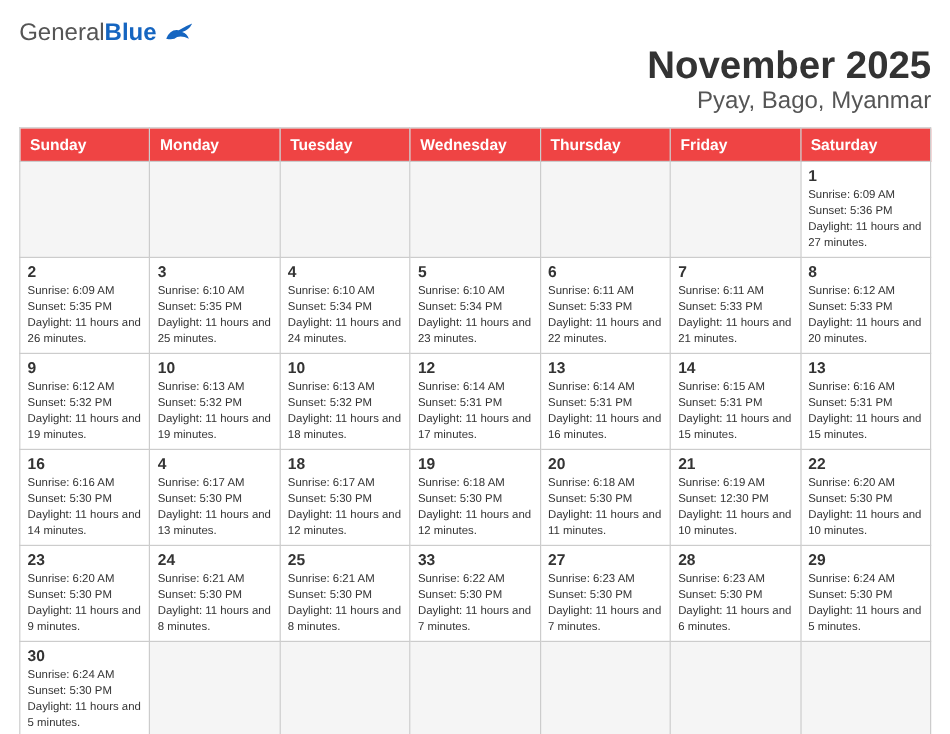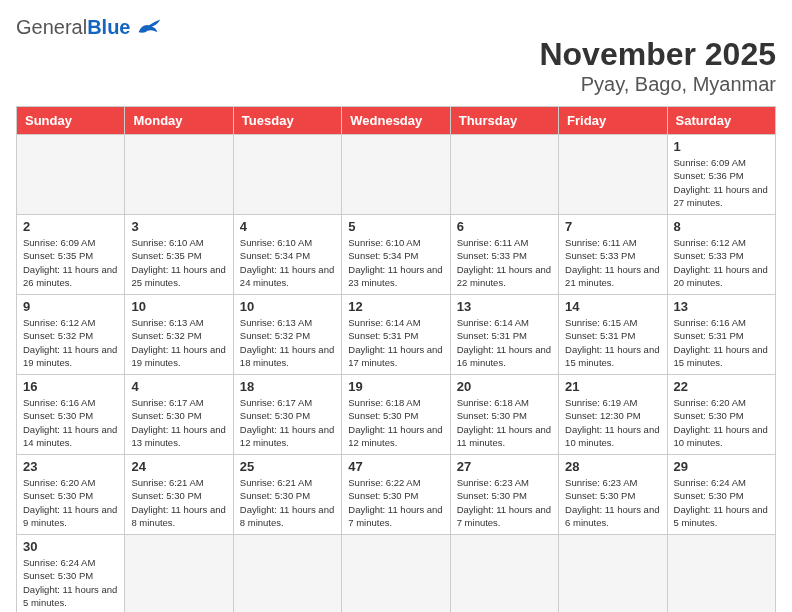--- a/index.html
+++ b/index.html
@@ -303,21 +303,21 @@
 and 8 minutes.</div>
         </td>
         <td>
           <span class="day-number">25</span>
           <div class="cell-info">Sunrise: 6:21 AM
 Sunset: 5:30 PM
 Daylight: 11 hours
 and 8 minutes.</div>
         </td>
         <td>
-          <span class="day-number">47</span>
+          <span class="day-number">33</span>
           <div class="cell-info">Sunrise: 6:22 AM
 Sunset: 5:30 PM
 Daylight: 11 hours
 and 7 minutes.</div>
         </td>
         <td>
           <span class="day-number">27</span>
           <div class="cell-info">Sunrise: 6:23 AM
 Sunset: 5:30 PM
 Daylight: 11 hours

